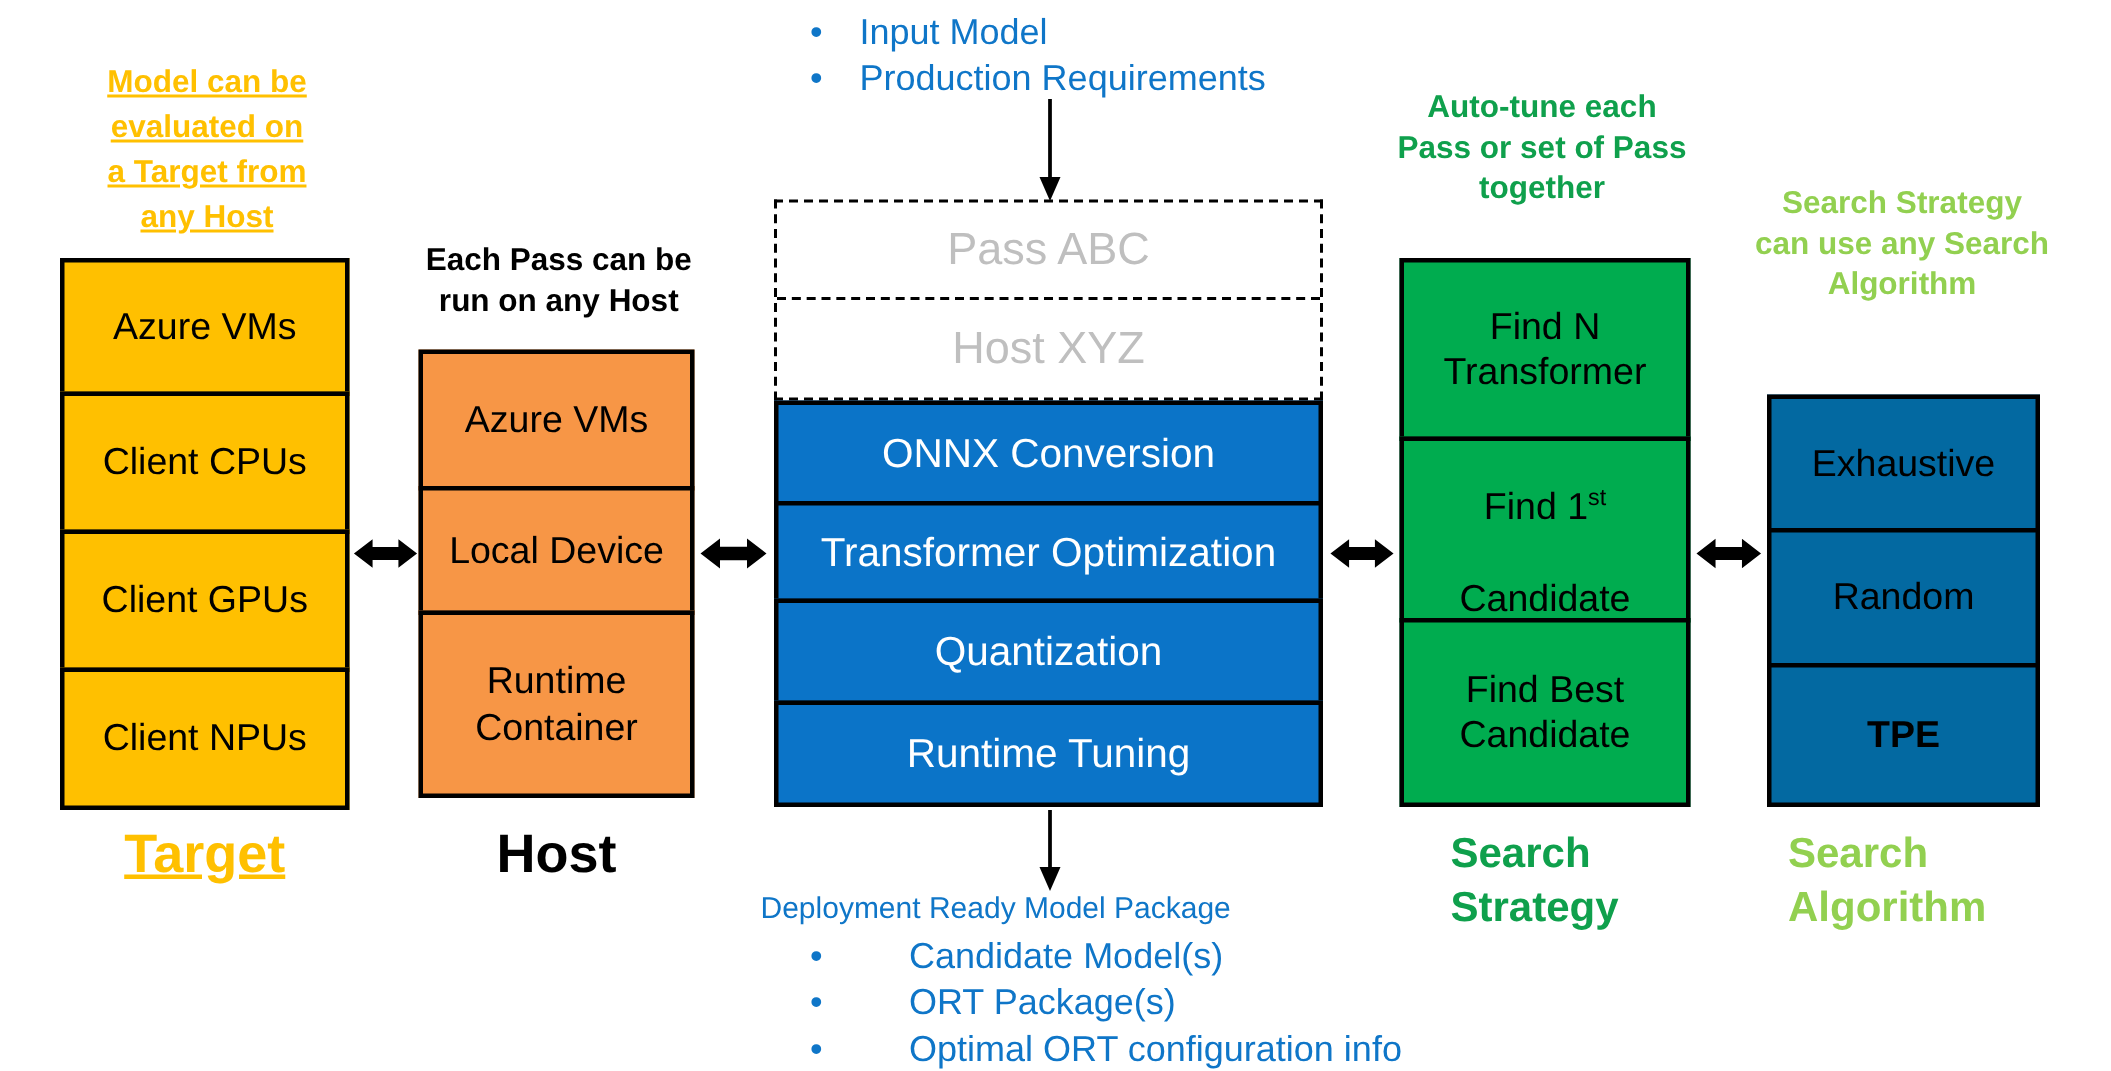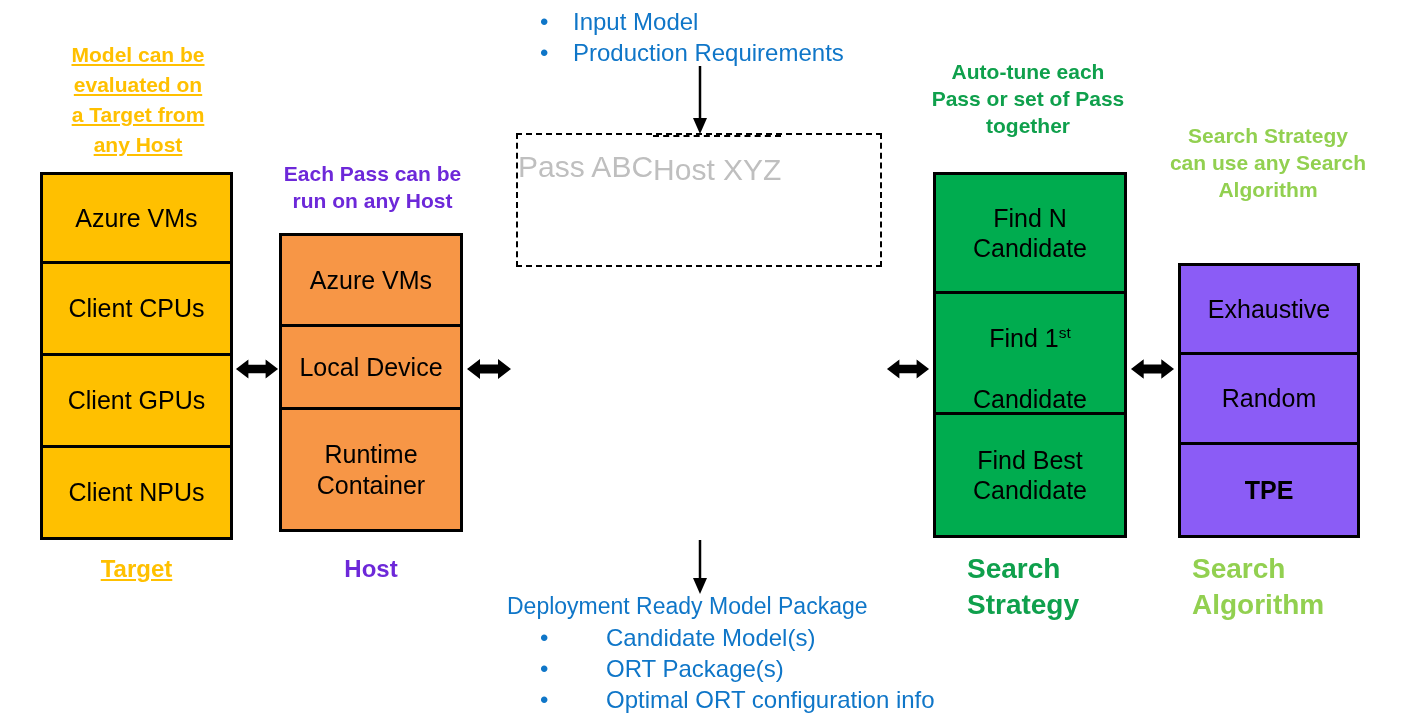--- a/index.html
+++ b/index.html
@@ -16,21 +16,21 @@
     position: absolute;
     font-weight: bold;
     font-size: 21px;
     line-height: 27px;
     text-align: center;
     white-space: pre-line;
   }
   .col-label {
     position: absolute;
     font-weight: bold;
-    font-size: 24px;
+    font-size: 36px;
     line-height: 36px;
     white-space: pre-line;
   }
   .stack { position: absolute; display: flex; flex-direction: column; }
   .box {
     box-sizing: border-box;
     border: 3px solid #000000;
     display: flex;
     align-items: center;
     justify-content: center;
@@ -38,46 +38,46 @@
     font-size: 25px;
     line-height: 1.22;
     color: #000000;
     white-space: pre-line;
   }
   .box + .box { margin-top: -3px; }
   .bold { font-weight: normal; }
   .gold-bg   { background: #FFC000; }
   .orange-bg { background: #F79646; }
   .green-bg  { background: #00AC4F; }
-  .lgreen-bg { background: #8b5cf6; }
+  .lgreen-bg { background: #0369a1; }
   .blue-box  { background: #0B74C8; color: #ffffff; font-size: 27px; }
   .gold-text   { color: #FFC000; text-decoration: underline; }
-  .orange-text { color: #6d28d9; }
+  .orange-text { color: #000000; }
   .green-text  { color: #0FA04C; }
   .lgreen-text { color: #92D050; }
   .blue-text   { color: #0F76C8; }
   .dashed-stack {
     position: absolute;
     box-sizing: border-box;
     border: 2px dashed #000000;
     display: flex;
-    flex-direction: row;
+    flex-direction: column;
   }
   .dashed-cell {
     display: flex;
     align-items: center;
     justify-content: center;
     font-size: 30px;
     color: #BFBFBF;
   }
   .dashed-cell.second { border-top: 2px dashed #000000; }
   .vlist { position: absolute; font-size: 24px; line-height: 31px; }
   .vlist .li { display: flex; align-items: baseline; }
   .vlist .bullet { width: 33px; flex: 0 0 33px; text-align: left; }
-  .out-title { font-size: 23px; line-height: 31px; }
+  .out-title { font-size: 20px; line-height: 31px; }
   sup { font-size: 0.62em; vertical-align: super; line-height: 0; }
   svg { display: block; }
 </style>
 </head>
 <body>
 
 <div class="canvas">
 
   <div class="note gold-text" style="left:38px; top:40px; width:200px; line-height:30px;">Model can be
 evaluated on
@@ -119,20 +119,26 @@
   <svg class="abs" style="left:691px; top:66px;" width="18" height="68" viewBox="0 0 18 68">
     <line x1="9" y1="0" x2="9" y2="54" stroke="#000000" stroke-width="2.5"></line>
     <path d="M9 68 L2 52 L16 52 Z" fill="#000000"></path>
   </svg>
 
   <div class="dashed-stack" style="left:516px; top:133px; width:366px; height:134px;">
     <div class="dashed-cell" style="height:64px;">Pass ABC</div>
     <div class="dashed-cell second" style="height:66px;">Host XYZ</div>
   </div>
 
+  <div class="stack" style="left:516px; top:267px; width:366px;">
+    <div class="box blue-box" style="height:70px;">ONNX Conversion</div>
+    <div class="box blue-box" style="height:68px;">Transformer Optimization</div>
+    <div class="box blue-box" style="height:71px;">Quantization</div>
+    <div class="box blue-box" style="height:71px;">Runtime Tuning</div>
+  </div>
 
   <svg class="abs" style="left:691px; top:540px;" width="18" height="54" viewBox="0 0 18 54">
     <line x1="9" y1="0" x2="9" y2="40" stroke="#000000" stroke-width="2.5"></line>
     <path d="M9 54 L2 38 L16 38 Z" fill="#000000"></path>
   </svg>
 
   <div class="abs blue-text" style="left:507px; top:591px;">
     <div class="out-title">Deployment Ready Model Package</div>
     <div class="vlist blue-text" style="position:static;">
       <div class="li">
@@ -149,21 +155,21 @@
       </div>
     </div>
   </div>
 
   <div class="note green-text" style="left:908px; top:38px; width:240px;margin-top:20px;">Auto-tune each
 Pass or set of Pass
 together</div>
 
   <div class="stack" style="left:933px; top:172px; width:194px;">
     <div class="box green-bg" style="height:122px;">Find N
-Candidate</div>
+Transformer</div>
     <div class="box green-bg" style="height:124px;">
       <div>
         <span>Find 1</span><sup>st</sup><br>
         <span>Candidate</span>
       </div>
     </div>
     <div class="box green-bg" style="height:126px;">Find Best
 Candidate</div>
   </div>
 

